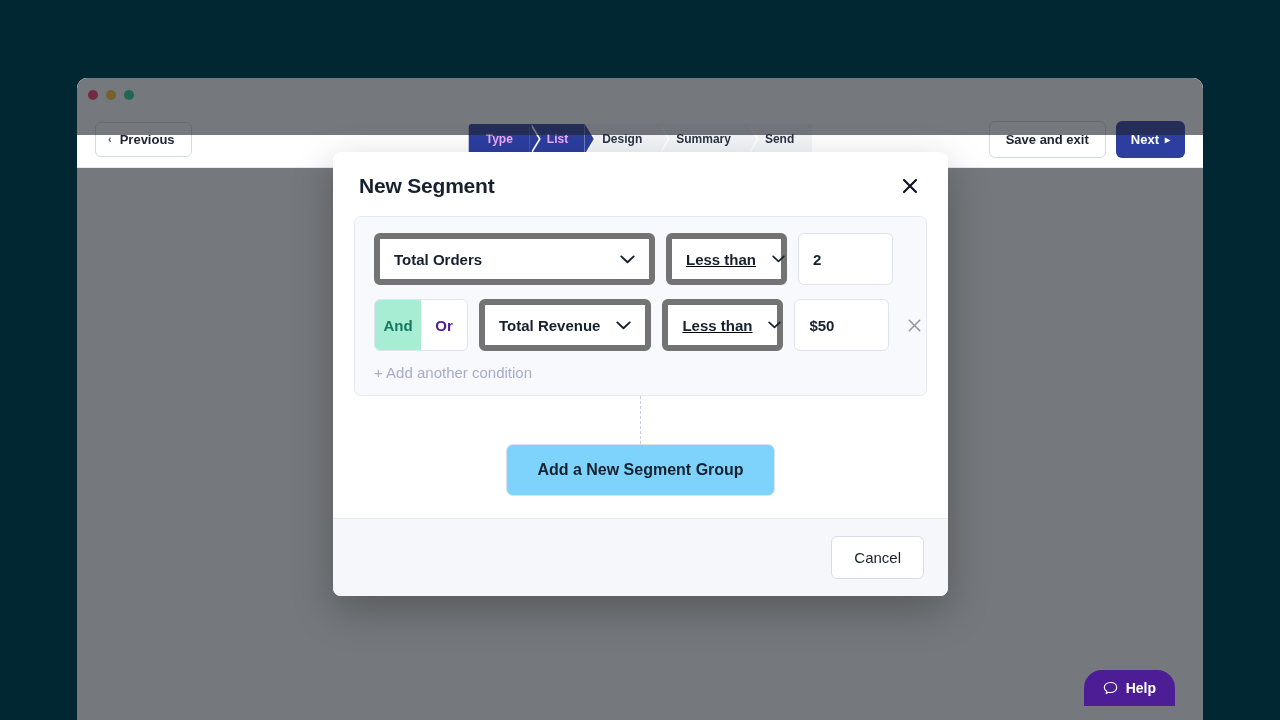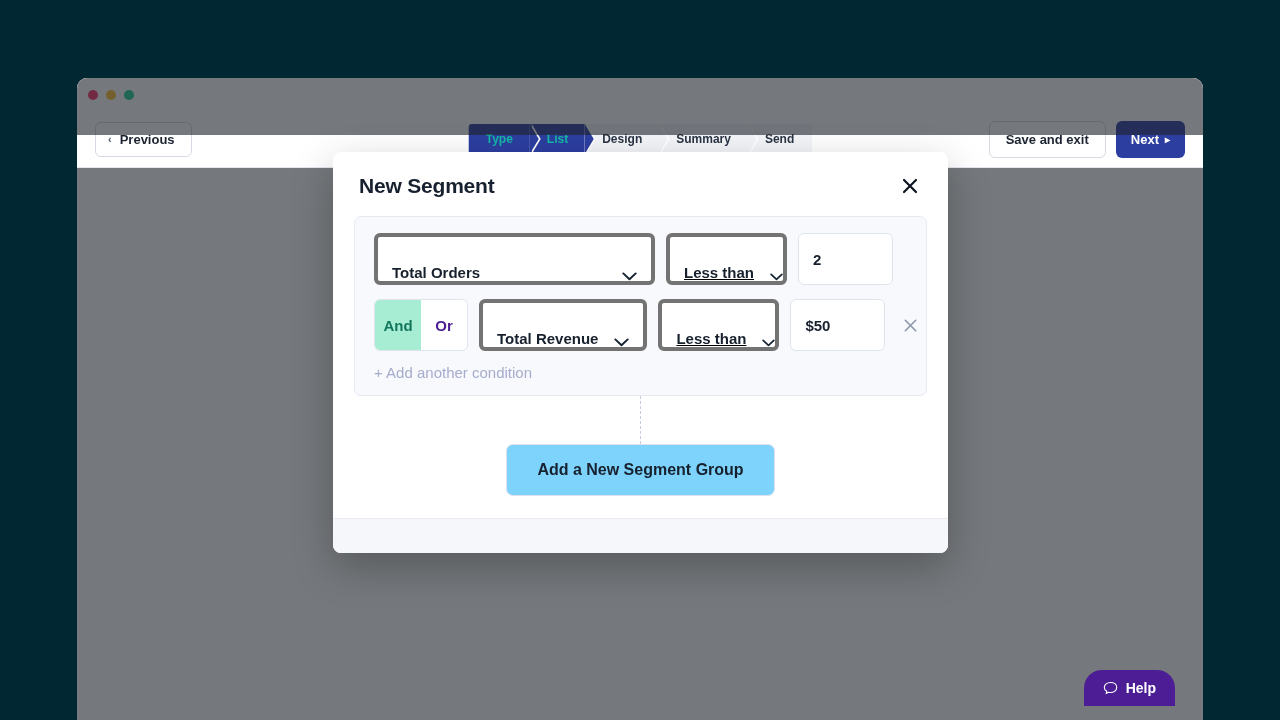--- a/index.html
+++ b/index.html
@@ -97,21 +97,21 @@
     padding: 0 17px;
     background: #f3f5f9;
     cursor: pointer;
     white-space: nowrap;
   }
   .step:first-child { border-radius: 3px 0 0 3px; }
   .step:last-child  { border-radius: 0 3px 3px 0; }
 
   .step.active {
     background: #2c3ea0;
-    color: #14b8a6;
+    color: #f0abfc;
   }
 
   
   .step::after {
     content: "";
     position: absolute;
     right: -9px;
     top: 0;
     width: 0; height: 0;
     border-top: 15.5px solid transparent;
@@ -260,24 +260,24 @@
   }
   .andor-seg.selected {
     background: #a7edd3;
     color: #12775c;
   }
 
   .field-select {
     position: relative;
     height: 52px;
     background: #ffffff;
-    border: 4px solid #737373;
-    border-radius: 6px;
-    display: flex;
-    align-items: flex-end;
+    border: 6px solid #737373;
+    border-radius: 6px;
+    display: flex;
+    align-items: center;
     padding: 0 14px;
     cursor: pointer;
   }
   .field-select .label {
     font-size: 15px;
     font-weight: bold;
     color: #17202d;
     white-space: nowrap;
   }
   .field-select .caret {
@@ -545,15 +545,16 @@
       <div class="line"></div>
     </div>
 
     <div class="add-group-wrap">
       <button class="btn-add-group">Add a New Segment Group</button>
     </div>
 
   </div>
 
   <div class="modal-footer">
+    <button class="btn-cancel">Cancel</button>
   </div>
 
 </div>
 
 </body></html>

